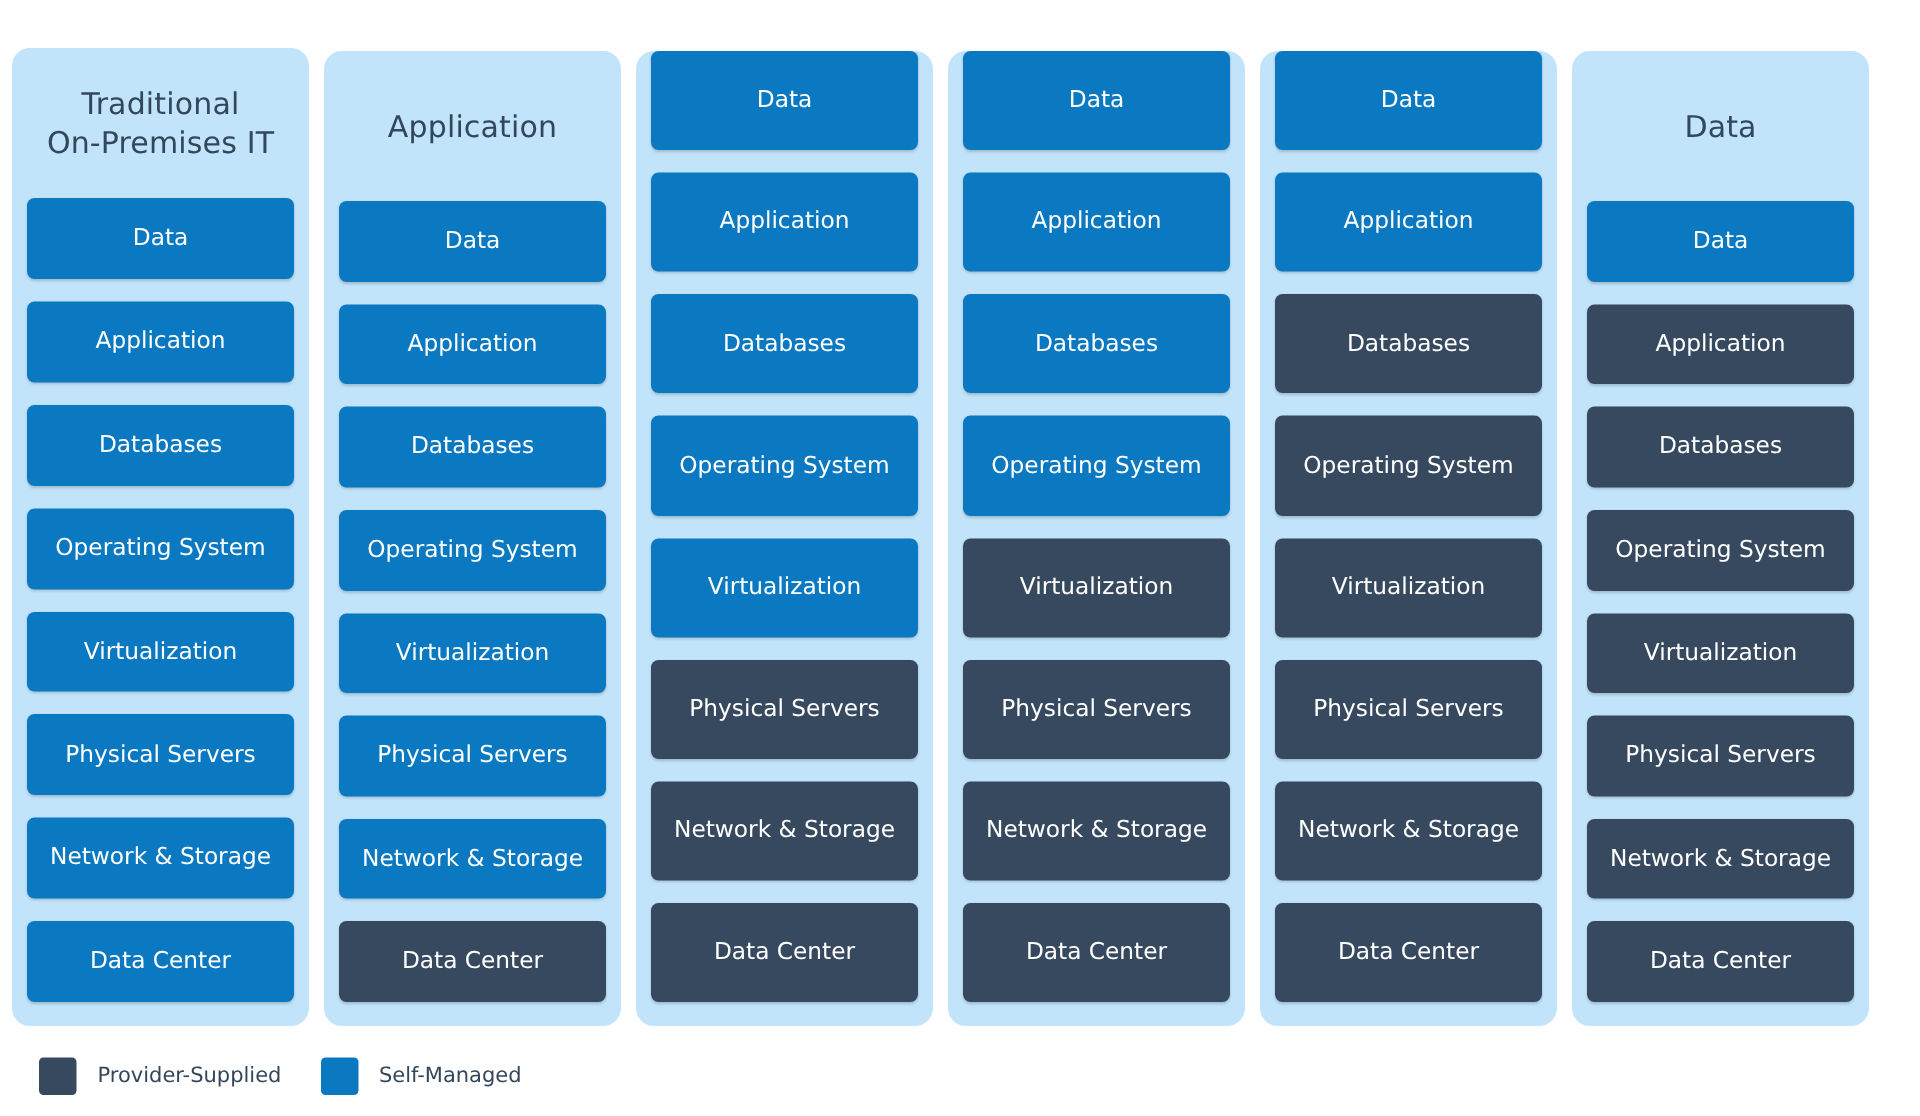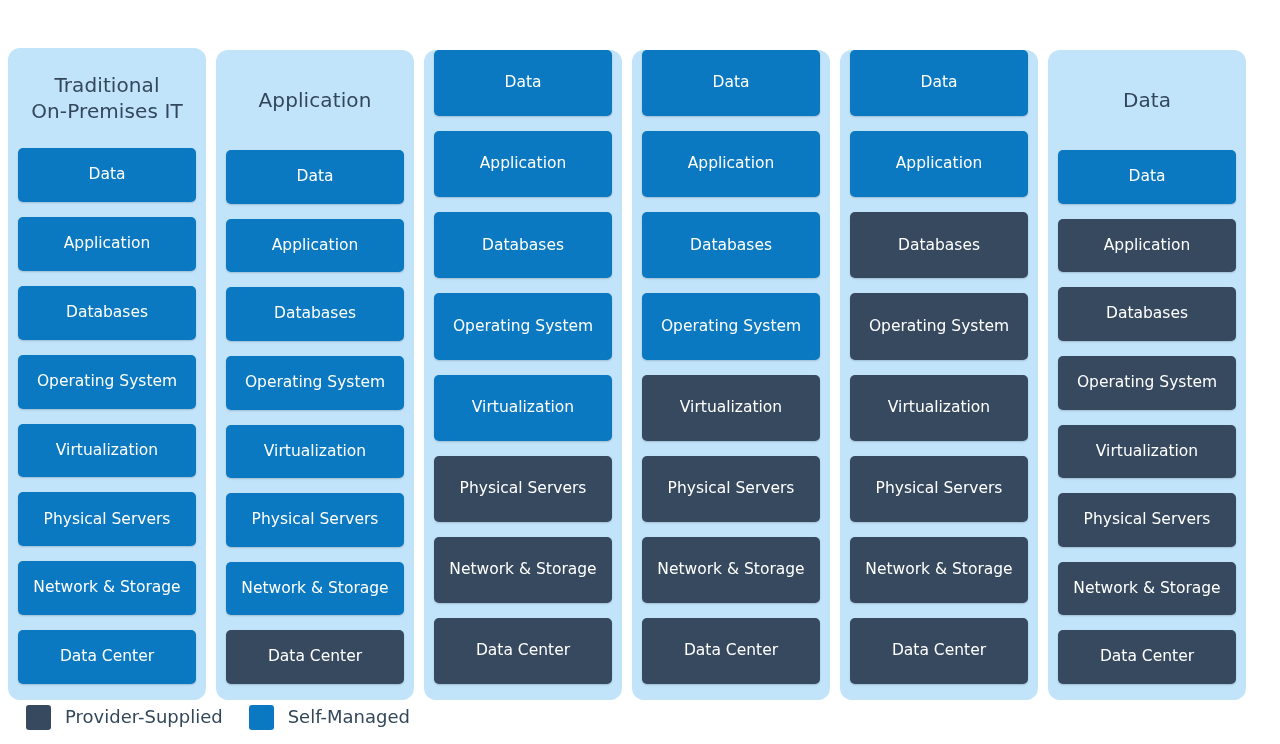--- a/index.html
+++ b/index.html
@@ -19,21 +19,21 @@
   #diagram {
     position: relative;
     width: 1280px;
     height: 744px;
   }
 
   
   .columns {
     position: absolute;
     left: 0;
-    top: 16px;
+    top: 0;
     width: 1280px;
     height: 684px;
     display: flex;
     align-items: flex-end;
     gap: 10px;
     padding-left: 8px;
     box-sizing: border-box;
   }
 
   .column {
@@ -118,21 +118,21 @@
     width: 25px;
     height: 25px;
     border-radius: 3px;
     flex: 0 0 auto;
   }
   .legend-swatch.provider { background: #37495e; }
   .legend-swatch.self { background: #0b79c1; }
   .legend-label {
     margin-left: 14px;
     color: #33475b;
-    font-size: 18px;
+    font-size: 14px;
     line-height: 1;
     white-space: nowrap;
   }
 </style>
 </head>
 <body>
 
 <div id="diagram">
 
   <div class="columns" id="columns-root">

